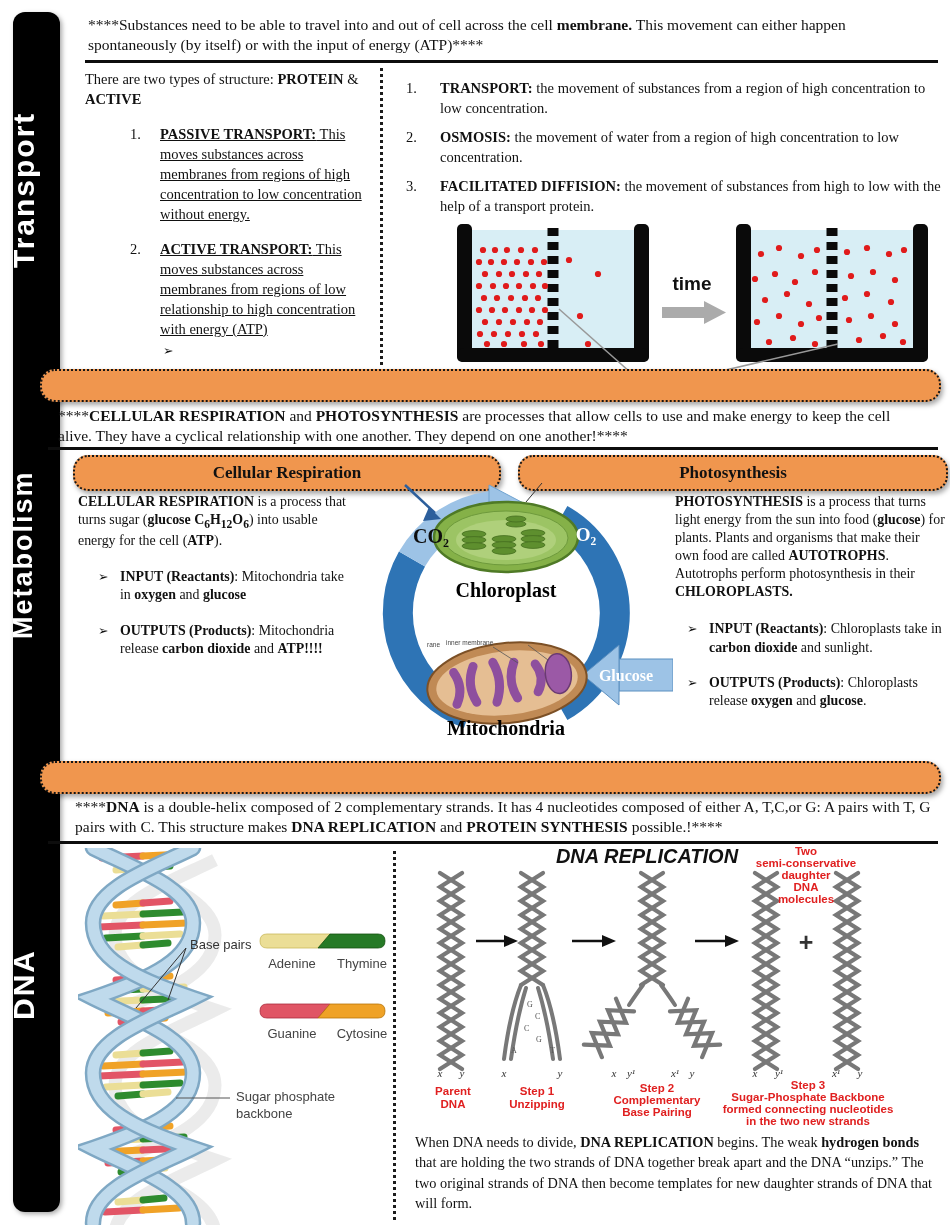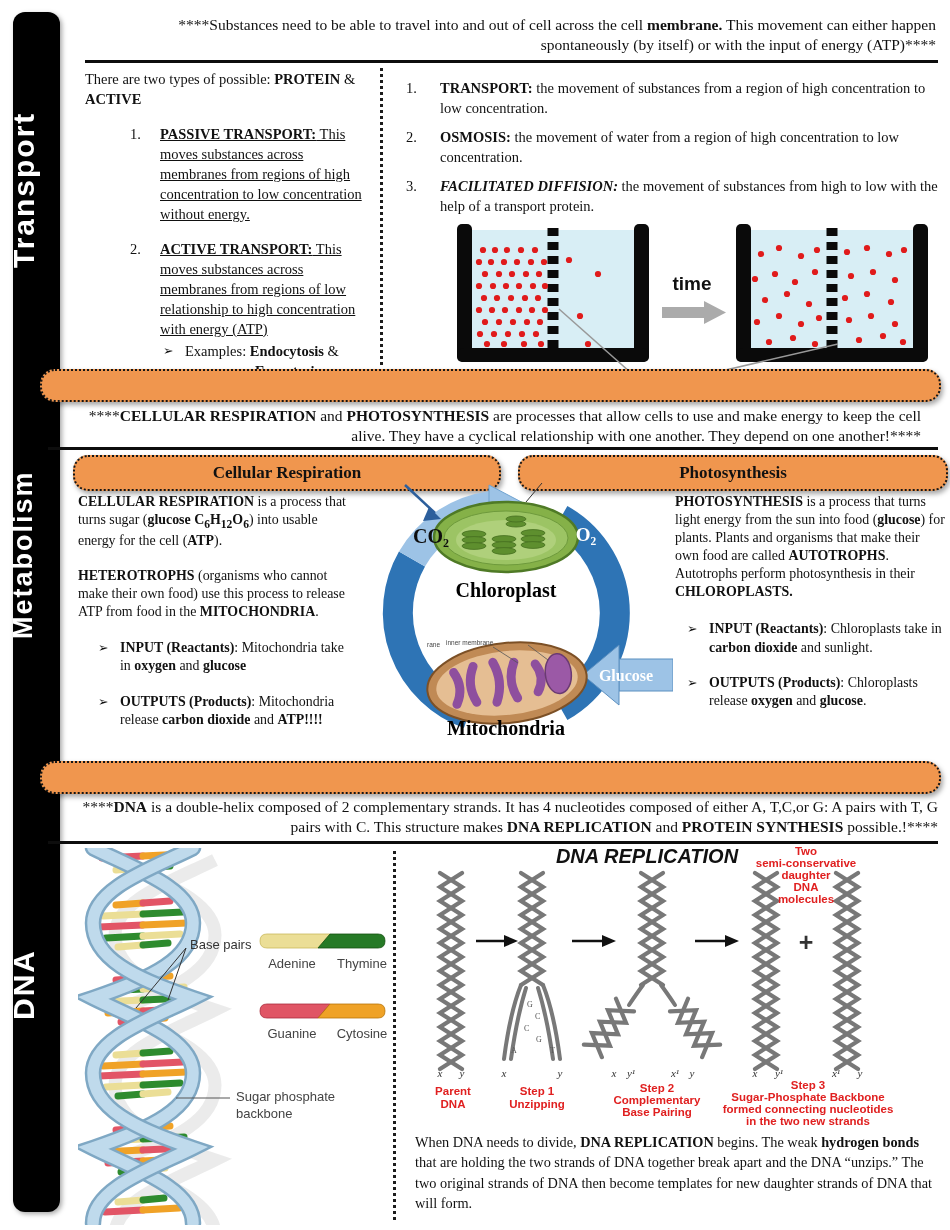--- a/index.html
+++ b/index.html
@@ -13,21 +13,21 @@
               writing-mode:vertical-rl;transform:rotate(180deg);color:#fff;font-weight:bold;
               font-family:"Liberation Sans","DejaVu Sans",sans-serif;letter-spacing:2px;}
   
   .hline{background:#0d0d0d;height:3px;}
   .vdots{width:0;border-left:3px dotted #1c1c1c;}
   
   .orange-bar{background:#F0964E;border:2px dotted #151515;border-radius:15px;
               box-shadow:2px 3px 5px rgba(0,0,0,.35);}
   .hdr-bar{display:flex;align-items:center;justify-content:center;font-weight:bold;font-size:17px;}
   
-  .note{text-align:right;font-size:15.5px;line-height:1.32;}
+  .note{text-align:left;font-size:15.5px;line-height:1.32;}
   
   .col{font-size:14.5px;line-height:1.38;}
   .metcol{font-size:13.9px;line-height:1.3;}
   .lrow{display:flex;margin-top:15px;}
   .lrow .num{flex:none;width:30px;}
   .lrow .itxt{flex:1;}
   .t-left .lrow{margin-left:45px;}
   .t-left .itxt{max-width:205px;text-decoration:underline;}
   .t-right .lrow{margin-left:12px;margin-top:9px;}
   .t-right .num{width:34px;}
@@ -48,52 +48,48 @@
 
   <div class="abs sidebar"></div>
   <div class="side-label" style="top:55px;height:270px;font-size:30px;">Transport</div>
   <div class="side-label" style="top:420px;height:270px;font-size:27px;">Metabolism</div>
   <div class="side-label" style="top:915px;height:140px;font-size:30px;">DNA</div>
 
   <div class="abs note" style="left:88px;top:15px;width:848px;"><span>****Substances need to be able to travel into and out of cell across the cell </span><span style="font-weight: 700;">membrane.</span><span>  This movement can either happen spontaneously (by itself) or with the input of energy (ATP)****</span></div>
   <div class="abs hline" style="left:85px;top:60px;width:853px;"></div>
 
   <div class="abs col t-left" style="left:85px;top:69px;width:295px;">
-    <div><span>There are two types of possible: </span><span style="font-weight: 700;">PROTEIN</span><span> &amp; </span><span style="font-weight: 700;">ACTIVE</span></div>
+    <div><span>There are two types of structure: </span><span style="font-weight: 700;">PROTEIN</span><span> &amp; </span><span style="font-weight: 700;">ACTIVE</span></div>
     <div class="lrow">
       <span class="num">1.</span>
       <span class="itxt"><span style="font-weight: 700;">PASSIVE TRANSPORT:</span><span> This moves substances across membranes from regions of high concentration to low concentration without energy.</span></span>
     </div>
     <div class="lrow">
       <span class="num">2.</span>
       <span class="itxt"><span style="font-weight: 700;">ACTIVE TRANSPORT:</span><span> This moves substances across membranes from regions of low relationship to high concentration with energy (ATP)</span></span>
     </div>
     <div class="bul" style="margin-left:78px;margin-top:2px;">
       <span class="mark">➢</span>
-      <span>
-        <span><span>Examples: </span><span style="font-weight: 700;">Endocytosis</span><span> &amp;</span></span>
-        <span class="ex-line2" style="display:block;"><span style="font-weight: 700;">Exocytosis</span></span>
-      </span>
     </div>
   </div>
 
   <div class="abs vdots" style="left:380px;top:68px;height:297px;"></div>
 
   <div class="abs col t-right" style="left:394px;top:69px;width:548px;">
     <div class="lrow">
       <span class="num">1.</span>
       <span class="itxt"><span style="font-weight: 700;">TRANSPORT:</span><span> the movement of substances from a region of high concentration to low concentration.</span></span>
     </div>
     <div class="lrow">
       <span class="num">2.</span>
       <span class="itxt"><span style="font-weight: 700;">OSMOSIS:</span><span> the movement of water from a region of high concentration to low concentration.</span></span>
     </div>
     <div class="lrow">
       <span class="num">3.</span>
-      <span class="itxt"><span style="font-weight: 700; font-style: italic;">FACILITATED DIFFISION:</span><span> the movement of substances from high to low with the help of a transport protein.</span></span>
+      <span class="itxt"><span style="font-weight: 700;">FACILITATED DIFFISION:</span><span> the movement of substances from high to low with the help of a transport protein.</span></span>
     </div>
   </div>
 
   <svg class="abs" style="left:449px;top:224px;" width="480" height="148" viewBox="0 0 480 148">
     <g>
       <rect x="20" y="6" width="168" height="128" fill="#D8EEF5"></rect>
       <rect x="8" y="0" width="15" height="138" rx="5" fill="#0a0a0a"></rect>
       <rect x="185" y="0" width="15" height="138" rx="5" fill="#0a0a0a"></rect>
       <rect x="8" y="124" width="192" height="14" rx="7" fill="#0a0a0a"></rect>
       <line x1="104" y1="4" x2="104" y2="124" stroke="#0a0a0a" stroke-width="11" stroke-dasharray="8 6"></line>
@@ -206,21 +202,20 @@
   <div class="abs orange-bar" style="left:40px;top:369px;width:897px;height:29px;"></div>
 
   <div class="abs note" style="left:58px;top:406px;width:863px;"><span>****</span><span style="font-weight: 700;">CELLULAR RESPIRATION</span><span> and </span><span style="font-weight: 700;">PHOTOSYNTHESIS</span><span> are processes that allow cells to use and make energy to keep the cell alive.  They have a cyclical relationship with one another.  They depend on one another!****</span></div>
   <div class="abs hline" style="left:48px;top:447px;width:890px;"></div>
 
   <div class="abs orange-bar hdr-bar" style="left:73px;top:455px;width:424px;height:32px;">Cellular Respiration</div>
   <div class="abs orange-bar hdr-bar" style="left:518px;top:455px;width:426px;height:32px;">Photosynthesis</div>
 
   <div class="abs metcol" style="left:78px;top:493px;width:274px;">
     <div><span style="font-weight: 700;">CELLULAR RESPIRATION</span><span> is a process that turns sugar (</span><span style="font-weight: 700;">glucose C</span><sub style="font-weight: 700;">6</sub><span style="font-weight: 700;">H</span><sub style="font-weight: 700;">12</sub><span style="font-weight: 700;">O</span><sub style="font-weight: 700;">6</sub><span>) into usable energy for the cell (</span><span style="font-weight: 700;">ATP</span><span>).</span></div>
-    <div style="margin-top:17px;"><span style="font-weight: 700;">HETEROTROPHS</span><span> (organisms who cannot make their own food) use this process to release ATP from food in the </span><span style="font-weight: 700;">MITOCHONDRIA</span><span>.</span></div>
     <div class="bul" style="margin-left:20px;margin-top:18px;">
       <span class="mark">➢</span>
       <span style="max-width:232px;font-family:Liberation Serif, serif;"><span style="font-weight: 700;">INPUT (Reactants)</span><span>: Mitochondria take in </span><span style="font-weight: 700;">oxygen</span><span> and </span><span style="font-weight: 700;">glucose</span></span>
     </div>
     <div class="bul" style="margin-left:20px;margin-top:18px;">
       <span class="mark">➢</span>
       <span style="max-width:232px;"><span style="font-weight: 700;">OUTPUTS (Products)</span><span>: Mitochondria release </span><span style="font-weight: 700;">carbon dioxide</span><span> and </span><span style="font-weight: 700;">ATP!!!!</span></span>
     </div>
   </div>
 

